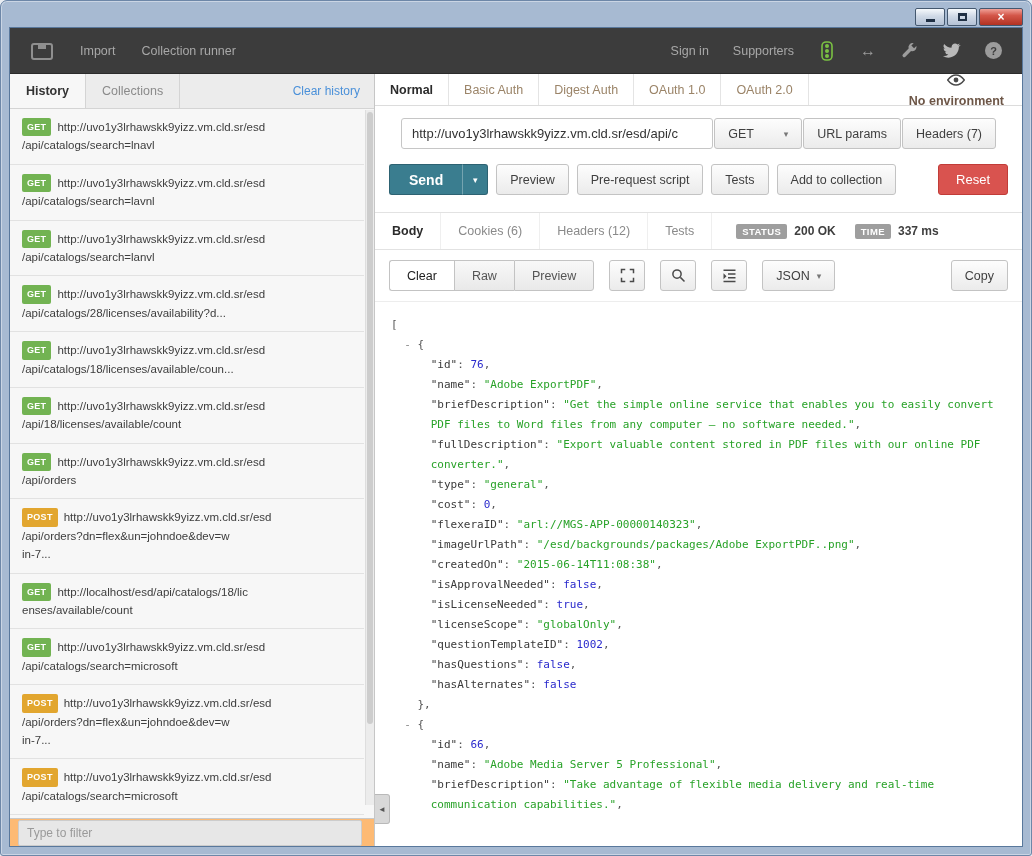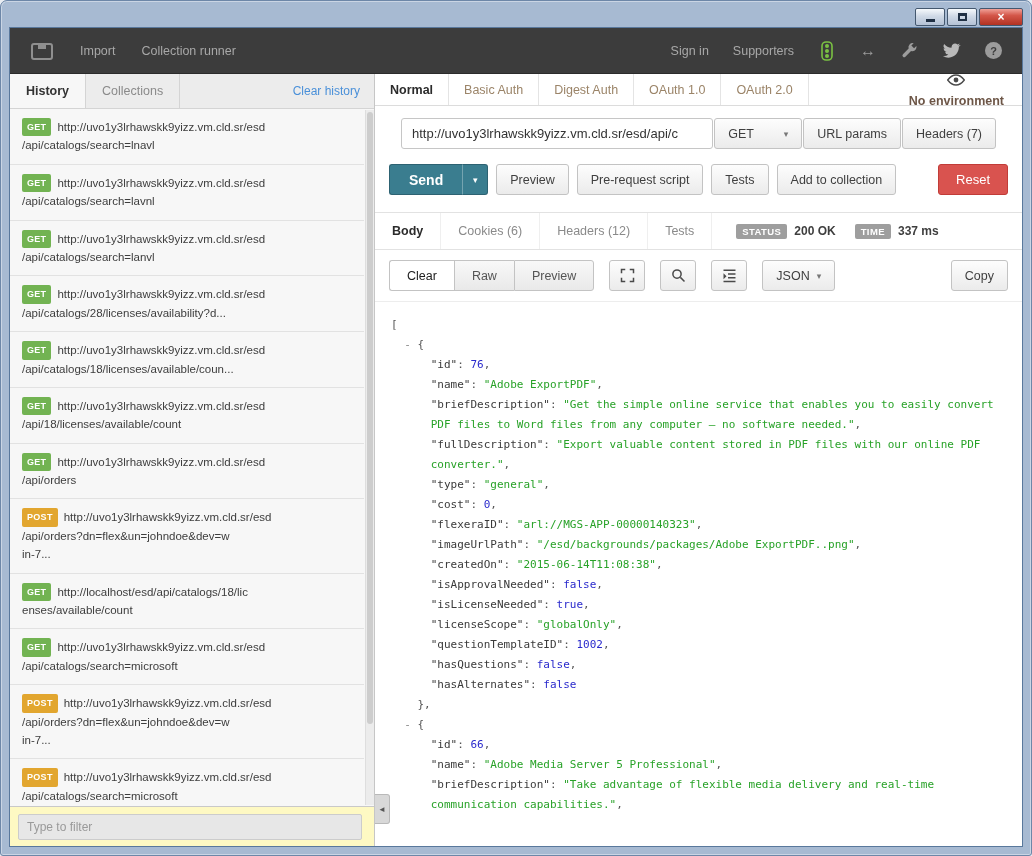--- a/index.html
+++ b/index.html
@@ -42,21 +42,21 @@
   .side-tab.active { background:#f7f7f7; color:#333; font-weight:bold; }
   .clear-history { margin-left:auto; padding:4px 14px; display:flex; align-items:center; font-size:12px;
                    color:var(--link-blue,#4a90d9); cursor:pointer; }
   .history-list { flex:1; overflow:hidden; padding-right:10px; }
   .hist-item { padding:9px 8px 9px 12px; border-bottom:1px solid #e2e2e2; font-size:11.5px; color:#3d3d3d;
                line-height:1.6; cursor:pointer; word-break:break-all; }
   .badge { display:inline-block; font-size:9px; font-weight:bold; color:#fff; padding:2px 5px; border-radius:2px;
            margin-right:6px; vertical-align:1px; letter-spacing:.3px; }
   .badge.get  { background:var(--method-get,#72b352); }
   .badge.post { background:var(--method-post,#e2a62f); }
-  .filter-bar { height:40px; border-top:1px solid #c9c9c9; background:#fef9c3; display:flex; align-items:center;
+  .filter-bar { height:28px; border-top:1px solid #c9c9c9; background:#fdba74; display:flex; align-items:center;
                 padding:0 12px 0 8px; flex-shrink:0; }
   .filter-bar input { flex:1; height:26px; border:1px solid #cccccc; background:#e7e7e7; border-radius:2px;
                       padding:0 8px; font-size:12px; color:#555; font-family:inherit; outline:none; }
   .filter-bar input::placeholder { color:#9a9a9a; }
   .side-scrollbar { position:absolute; top:36px; right:0; width:9px; bottom:41px; background:#ececec; border-left:1px solid #dedede; }
   .side-scrollbar .thumb { position:absolute; top:2px; left:1px; right:1px; height:88%; background:#cdcdcd; border-radius:4px; }
 
   
   .content { flex:1; display:flex; flex-direction:column; background:#fff; overflow:hidden; }
 

